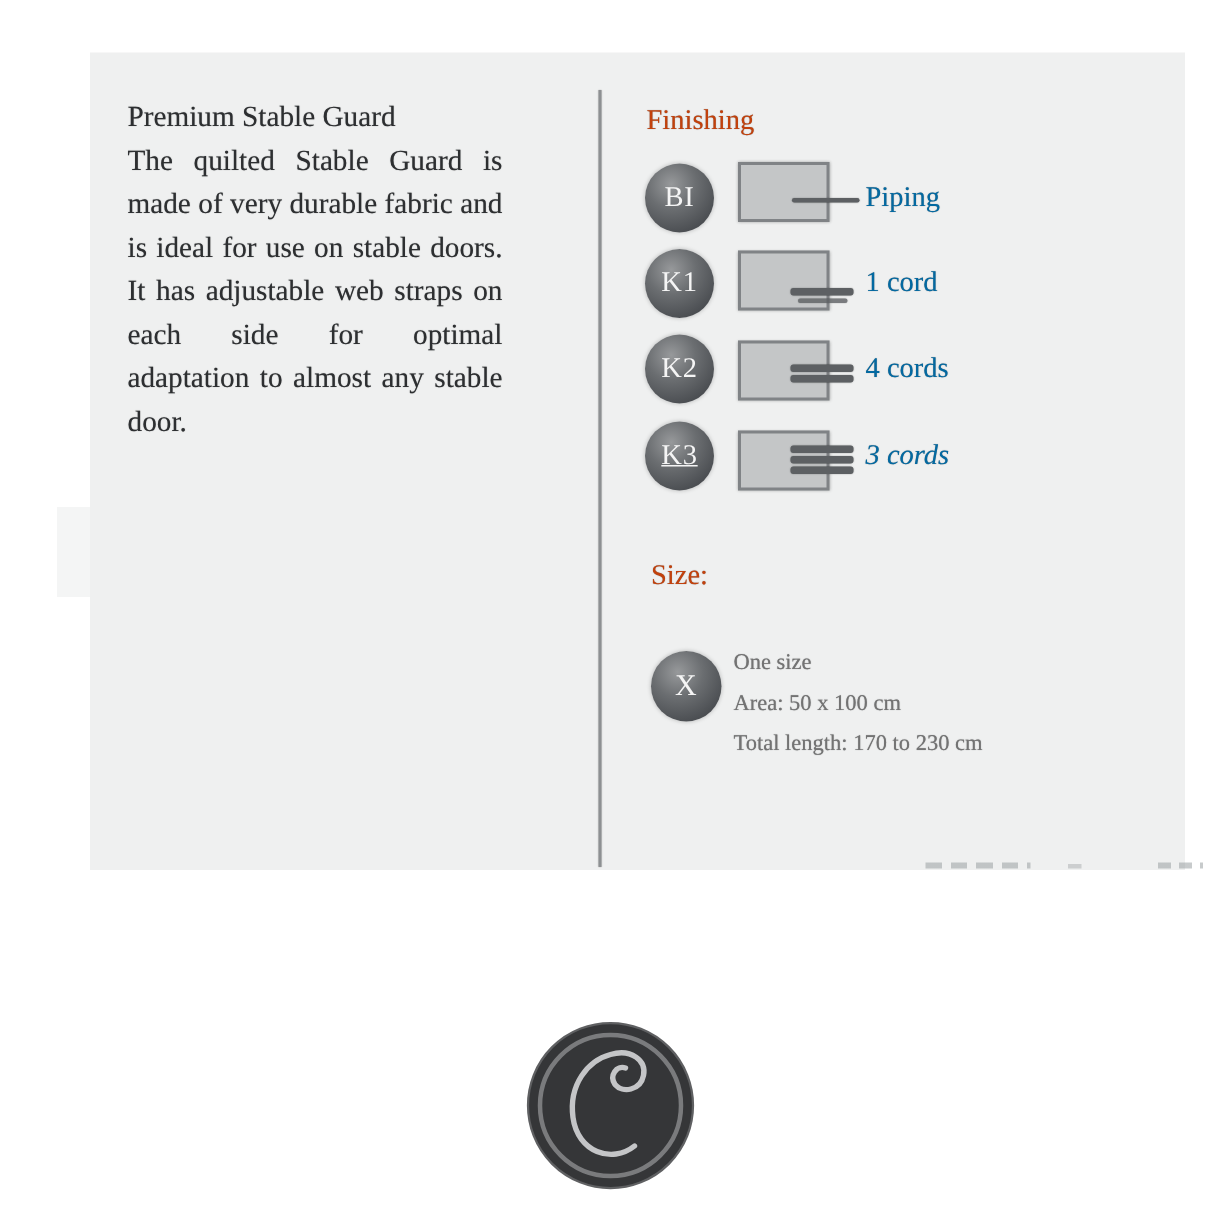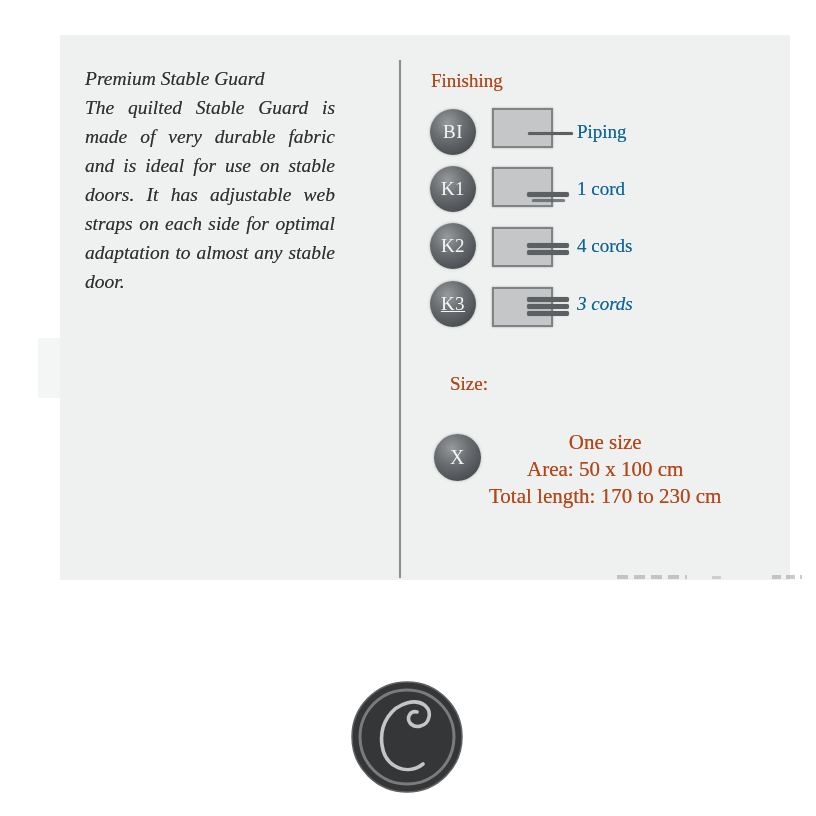--- a/index.html
+++ b/index.html
@@ -10,21 +10,21 @@
   .panel { position:absolute; left:60px; top:35px; width:730px; height:545px;
            background:#eff0f0; }
   .left-tab { position:absolute; left:38px; top:338px; width:24px; height:60px;
               background:#f4f5f5; }
   .divider { position:absolute; left:399px; top:60px; width:2px; height:518px;
              background:#8d9092; box-shadow:0 0 1px rgba(0,0,0,.3); }
 
   
   .left-col { position:absolute; left:85px; top:64px; width:250px;
               color:#2d2f31; font-size:19.5px; line-height:29px;
-              text-shadow:0 0 .6px rgba(45,47,49,.55);font-style:italic; }
+              text-shadow:0 0 .6px rgba(45,47,49,.55); }
   .left-col .title { text-align:left; }
   .left-col p { text-align:justify; }
 
   
   .heading { position:absolute; color:#c2410c; font-size:19px;
              text-shadow:0 0 .6px rgba(45,47,49,.55); }
 
   .badge { position:absolute; width:46px; height:46px; border-radius:50%;
            background:radial-gradient(circle at 38% 30%, #97999b 0%, #6b6e71 38%, #4a4d51 78%, #45484c 100%);
            color:#f5f5f5; display:flex; align-items:center; justify-content:center;
@@ -34,23 +34,23 @@
 
   .swatch { position:absolute; width:61px; height:40px; background:#c4c6c7;
             border:2.5px solid #808386; box-shadow:0 0 2px rgba(0,0,0,.3); }
 
   .cordline { position:absolute; background:#5d6063; border-radius:2px;
               box-shadow:0 0 1px rgba(0,0,0,.4); }
 
   .opt-label { position:absolute; left:577px; color:#0369a1; font-size:19px;
                text-shadow:0 0 .6px rgba(45,47,49,.55); white-space:nowrap; }
 
-  .size-lines { position:absolute; left:489px; top:429px; color:#c2410c;
-                font-size:21px; line-height:27px; white-space:nowrap;
-                text-shadow:0 0 .6px rgba(45,47,49,.55);text-align:center; }
+  .size-lines { position:absolute; left:489px; top:429px; color:#737373;
+                font-size:15px; line-height:27px; white-space:nowrap;
+                text-shadow:0 0 .6px rgba(45,47,49,.55); }
 
   
   .frag { position:absolute; opacity:.55; }
   .frag-a { left:617px; top:575px; width:70px; height:4px;
             background:repeating-linear-gradient(90deg,#9aa0a2 0 11px, transparent 11px 17px); }
   .frag-b { left:712px; top:576px; width:9px; height:3px; background:#aeb2b4; }
   .frag-c { left:772px; top:575px; width:30px; height:4px;
             background:repeating-linear-gradient(90deg,#9aa0a2 0 9px, transparent 9px 14px); }
 
   .logo { position:absolute; left:350px; top:680px; width:114px; height:114px; }
@@ -88,21 +88,21 @@
   <div class="cordline" style="left:527px; top:250px; width:42px; height:5px;"></div>
   <div class="opt-label" style="top:235px;">4 cords</div>
 
   <div class="badge" style="left:430px; top:281px;text-decoration:underline;">K3</div>
   <div class="swatch" style="left:492px; top:287px;"></div>
   <div class="cordline" style="left:527px; top:297px; width:42px; height:5px;"></div>
   <div class="cordline" style="left:527px; top:304px; width:42px; height:5px;"></div>
   <div class="cordline" style="left:527px; top:311px; width:42px; height:5px;"></div>
   <div class="opt-label" style="top:293px;font-style:italic;">3 cords</div>
 
-  <div class="heading" style="left:434px; top:373px;margin-left:16px;">Size:</div>
+  <div class="heading" style="left:434px; top:373px;">Size:</div>
   <div class="badge size-x" style="left:434px; top:434px;">X</div>
   <div class="size-lines">
     <div>One size</div>
     <div>Area: 50 x 100 cm</div>
     <div>Total length: 170 to 230 cm</div>
   </div>
 
   <div class="frag frag-a"></div>
   <div class="frag frag-b"></div>
   <div class="frag frag-c"></div>

